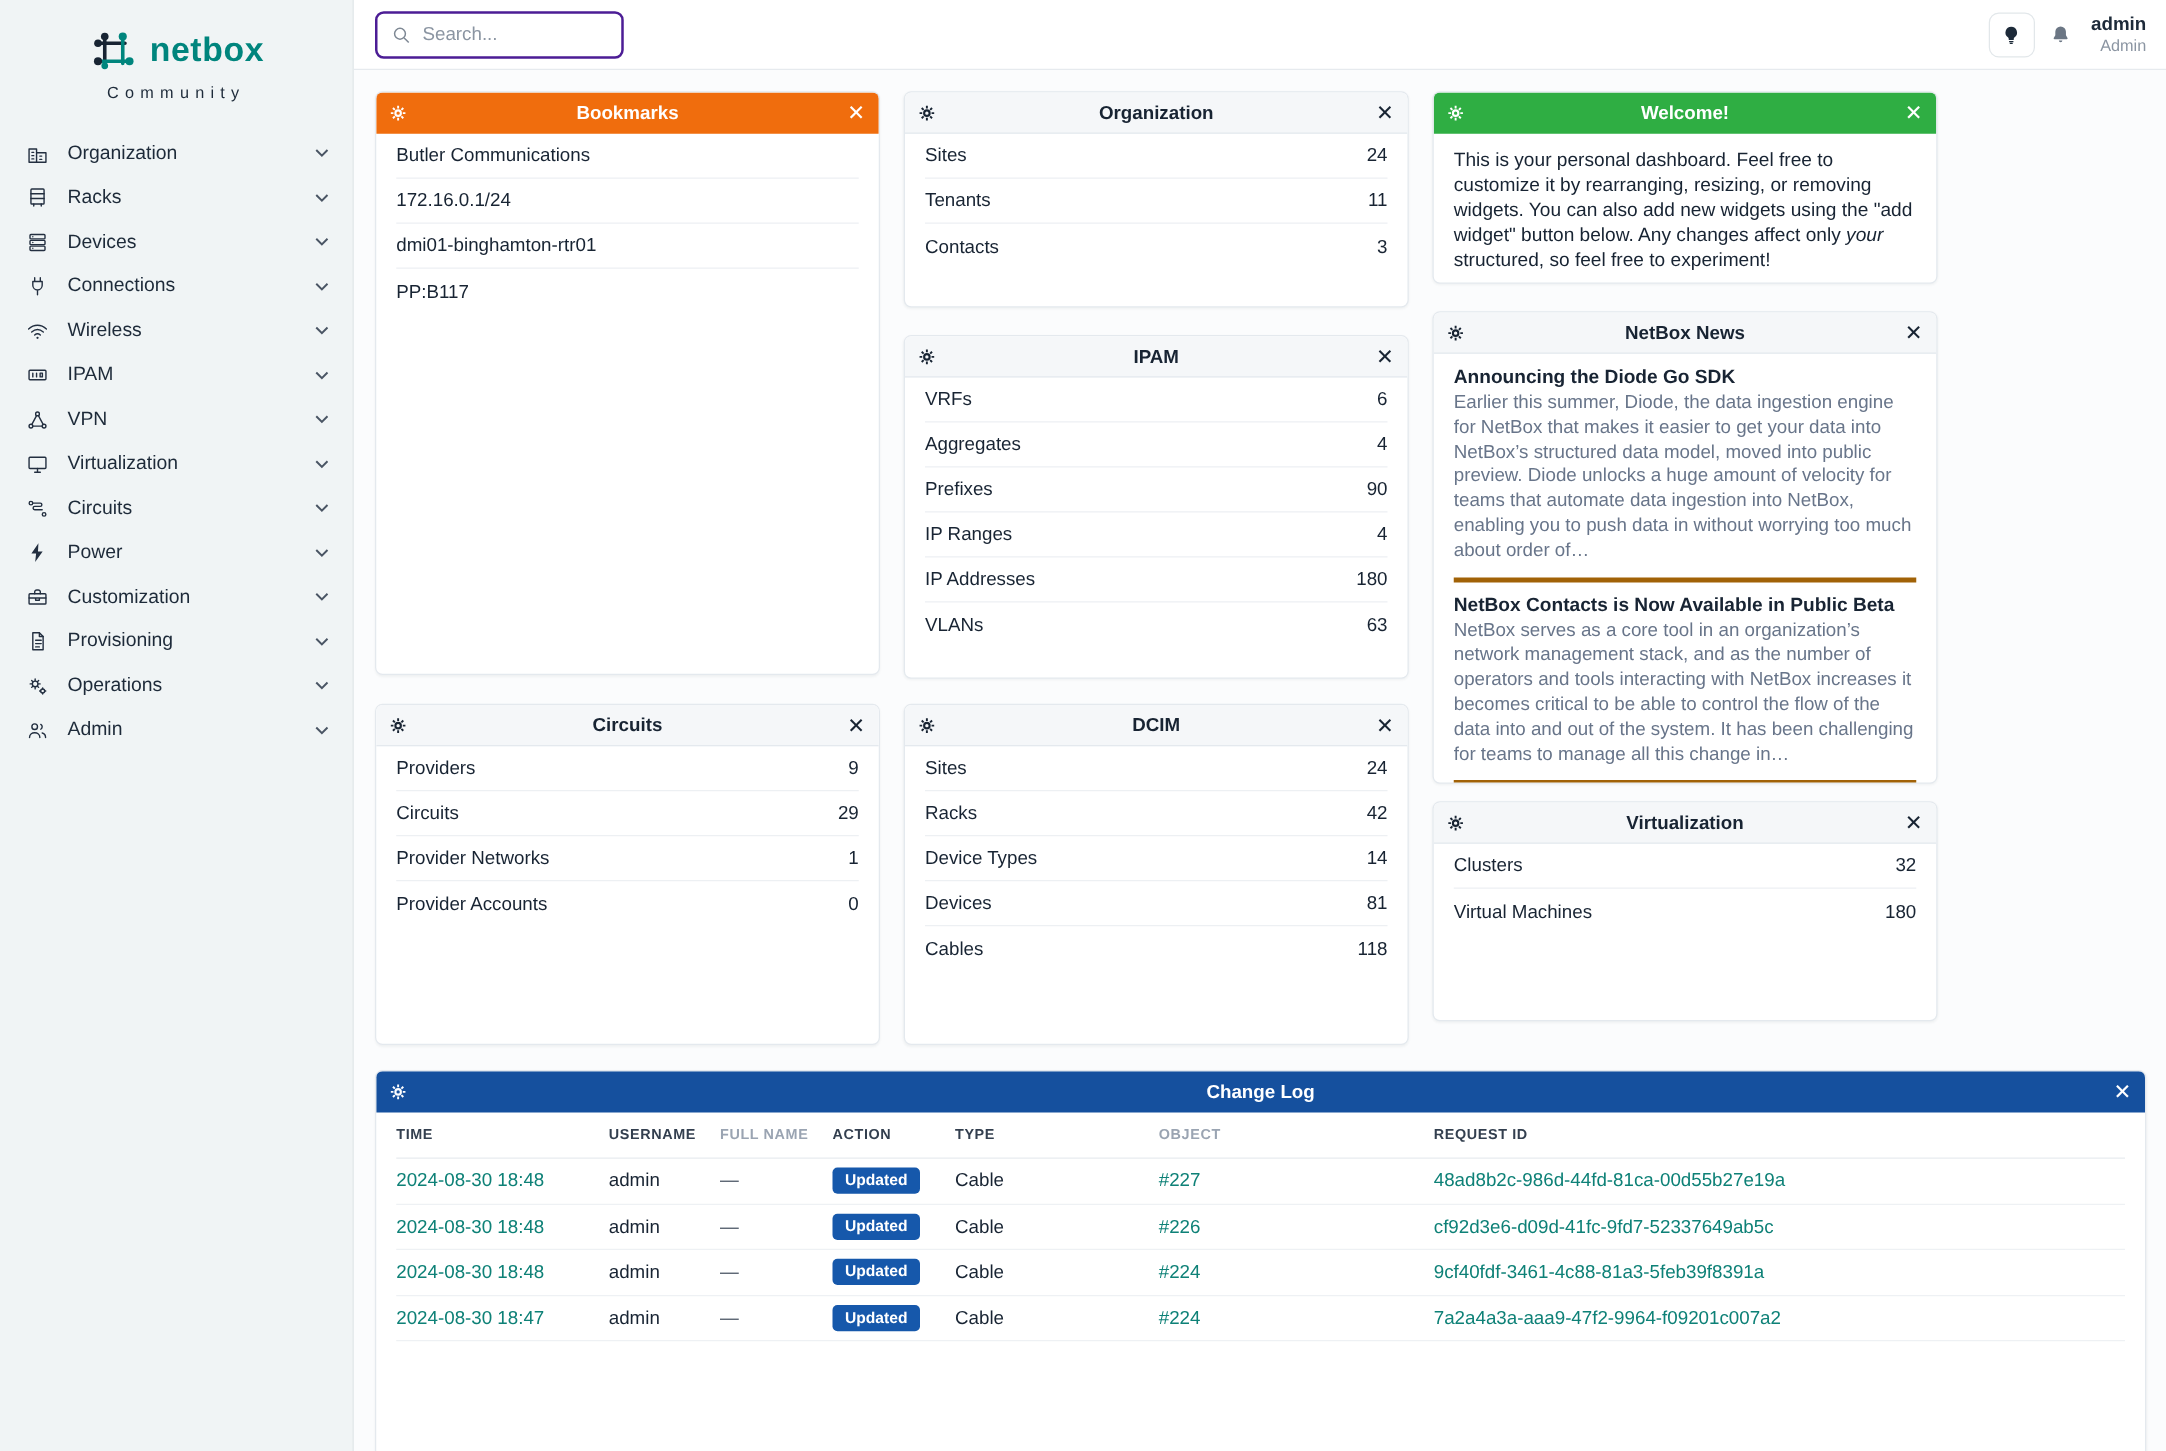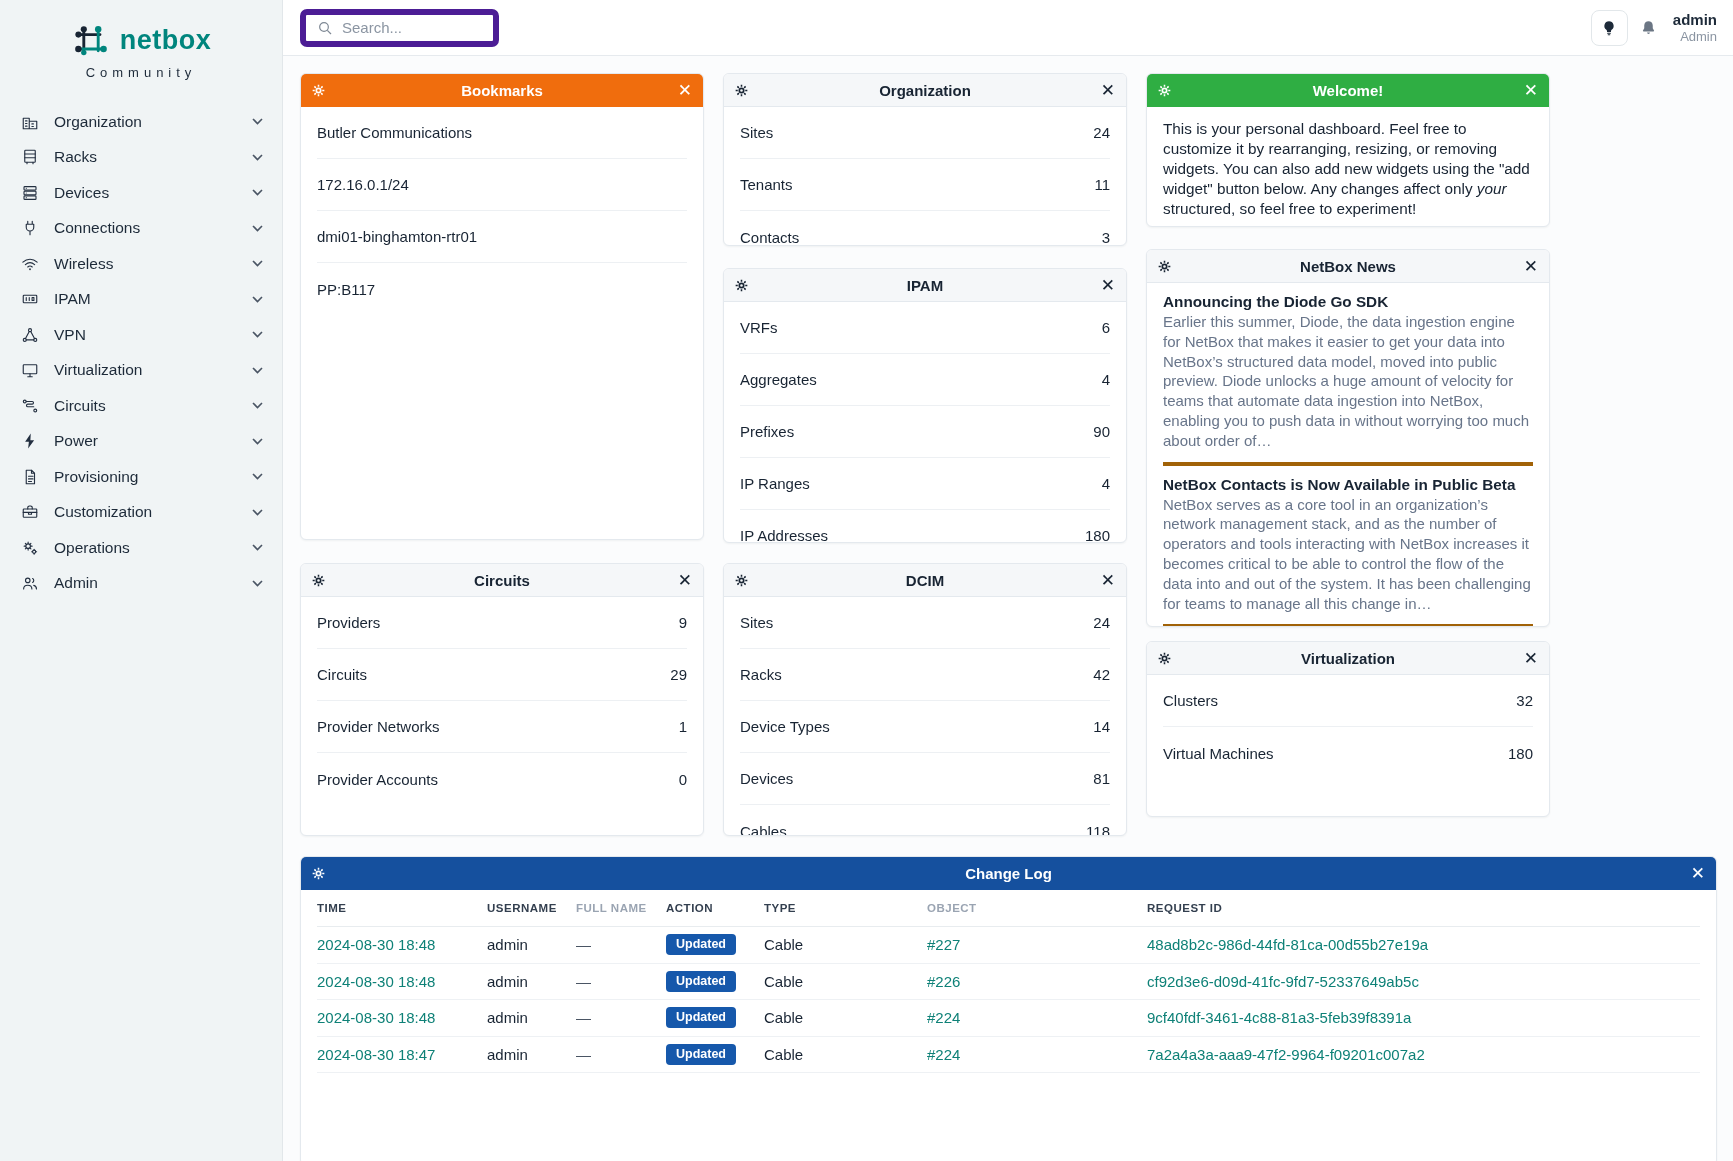--- a/index.html
+++ b/index.html
@@ -16,21 +16,21 @@
   .menu { margin-top:24px; }
   .menu-item { height:35.5px; padding:0 19px 0 21px; display:flex; align-items:center;
     font-size:15.5px; color:#1d2a39; cursor:pointer; }
   .menu-item .mi { width:18px; height:18px; margin-right:15px; flex:0 0 auto;
     stroke:#232f40; fill:none; stroke-width:1.5; stroke-linecap:round; stroke-linejoin:round; }
   .menu-item .chev { margin-left:auto; stroke:#4a5564; fill:none; stroke-width:1.6; }
 
   
   .topbar { margin-left:283px; height:56px; background:#fff; border-bottom:1px solid #e6eaee;
     display:flex; align-items:center; padding:0 16px 0 17px; }
-  .search-box { width:199px; height:38px; border:6px solid #4c1d95; border-radius:7px;
+  .search-box { width:199px; height:38px; border:2px solid #4c1d95; border-radius:7px;
     display:flex; align-items:center; padding:0 11px; gap:9px; background:#fff; }
   .search-box svg { stroke:#7e8894; fill:none; stroke-width:1.8; flex:0 0 auto; }
   .search-box input { border:none; outline:none; width:100%; font-size:15px; color:#182433;
     font-family:inherit; background:transparent; }
   .search-box input::placeholder { color:#8b95a2; }
   .top-right { margin-left:auto; display:flex; align-items:center; gap:12px; }
   .bulb-btn { width:37px; height:36px; border:1px solid #e2e7ea; border-radius:8px;
     background:#fff; display:flex; align-items:center; justify-content:center; cursor:pointer; }
   .bell-btn { background:none; border:none; cursor:pointer; display:flex; }
   .user-block { text-align:right; line-height:1.2; margin-left:4px; cursor:pointer; }
@@ -56,21 +56,21 @@
 
   .w-bookmarks { height:467px; }
   .w-circuits  { height:273px; margin-top:23px; }
   .w-organization { height:173px; }
   .w-ipam      { height:275px; margin-top:22px; }
   .w-dcim      { height:273px; margin-top:20px; }
   .w-welcome   { height:154px; }
   .w-news      { height:378px; margin-top:22px; }
   .w-virtualization { height:176px; margin-top:14px; }
 
-  .stat-row, .bm-row { height:52px; margin:0 16px; display:flex; align-items:center;
+  .stat-row, .bm-row { height:36px; margin:0 16px; display:flex; align-items:center;
     justify-content:space-between; border-bottom:1px solid #edf0f3; font-size:15px;text-align:right; }
   .stat-row:last-child, .bm-row:last-child { border-bottom:none; }
   .stat-val { font-size:15px; color:#182433; }
 
   .welcome-body { padding:12px 16px; font-size:15.3px; line-height:1.31; color:#182433; }
 
   .news-article { margin:0 16px; padding:10px 0 11px; border-bottom:4px solid #a16207; }
   .news-article:last-child { border-bottom:none; }
   .news-title { font-size:15.3px; font-weight:bold; color:#182433; margin-bottom:1px; cursor:pointer; }
   .news-excerpt { font-size:15px; line-height:1.32; color:#68758a; }
@@ -209,34 +209,34 @@
       <svg class="mi" viewBox="0 0 24 24">
           <path d="M13 2 L5.5 13H10.5L9.5 22 L17.5 11H12.5z" fill="#232f40" stroke="none"></path>
         </svg>
       <span>Power</span>
       <svg class="chev" width="11" height="7" viewBox="0 0 11 7">
           <polyline points="1,1 5.5,5.5 10,1"></polyline>
         </svg>
     </div>
     <div class="menu-item">
       <svg class="mi" viewBox="0 0 24 24">
+          <rect x="3" y="8" width="18" height="11" rx="1"></rect>
+          <path d="M9 8V6.2A2.2 2.2 0 0 1 11.2 4h1.6A2.2 2.2 0 0 1 15 6.2V8M3 12.5h18M10 12.5v2.5h4v-2.5"></path>
+        </svg>
+      <span>Customization</span>
+      <svg class="chev" width="11" height="7" viewBox="0 0 11 7">
+          <polyline points="1,1 5.5,5.5 10,1"></polyline>
+        </svg>
+    </div>
+    <div class="menu-item">
+      <svg class="mi" viewBox="0 0 24 24">
           <path d="M7 3h7l4 4v14H7z"></path>
           <path d="M14 3v4h4M10 11h6M10 14.5h6M10 18h4"></path>
         </svg>
       <span>Provisioning</span>
-      <svg class="chev" width="11" height="7" viewBox="0 0 11 7">
-          <polyline points="1,1 5.5,5.5 10,1"></polyline>
-        </svg>
-    </div>
-    <div class="menu-item">
-      <svg class="mi" viewBox="0 0 24 24">
-          <rect x="3" y="8" width="18" height="11" rx="1"></rect>
-          <path d="M9 8V6.2A2.2 2.2 0 0 1 11.2 4h1.6A2.2 2.2 0 0 1 15 6.2V8M3 12.5h18M10 12.5v2.5h4v-2.5"></path>
-        </svg>
-      <span>Customization</span>
       <svg class="chev" width="11" height="7" viewBox="0 0 11 7">
           <polyline points="1,1 5.5,5.5 10,1"></polyline>
         </svg>
     </div>
     <div class="menu-item">
       <svg class="mi" viewBox="0 0 24 24">
           <circle cx="9.5" cy="9.5" r="3"></circle>
           <path d="M9.5 4.2v1.8M9.5 13v1.8M4.2 9.5h1.8M13 9.5h1.8M5.8 5.8l1.3 1.3M11.9 11.9l1.3 1.3M13.2 5.8l-1.3 1.3M7.1 11.9l-1.3 1.3"></path>
           <circle cx="17.5" cy="17" r="2.1"></circle>
           <path d="M17.5 13.7v1.2M17.5 19.1v1.2M14.2 17h1.2M19.6 17h1.2"></path>

